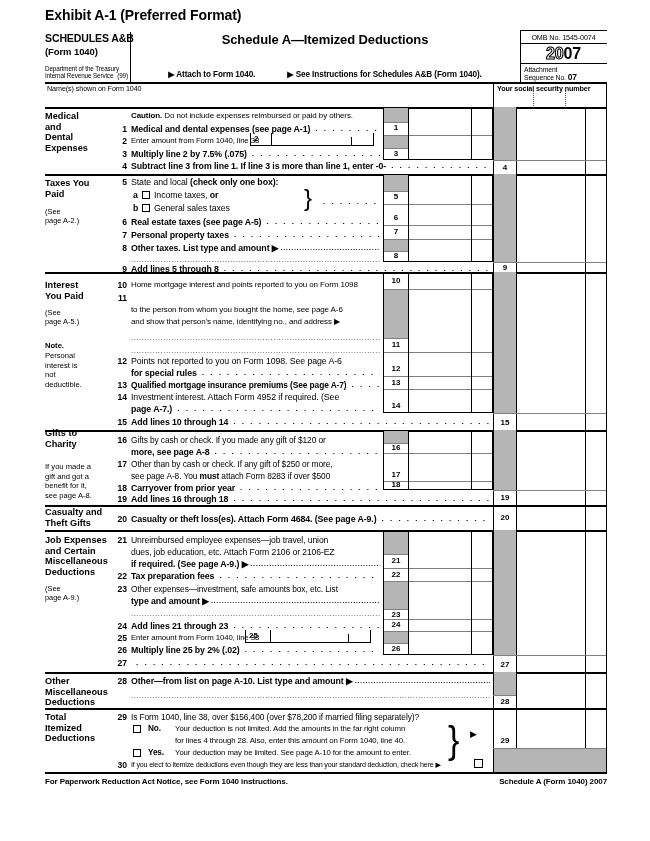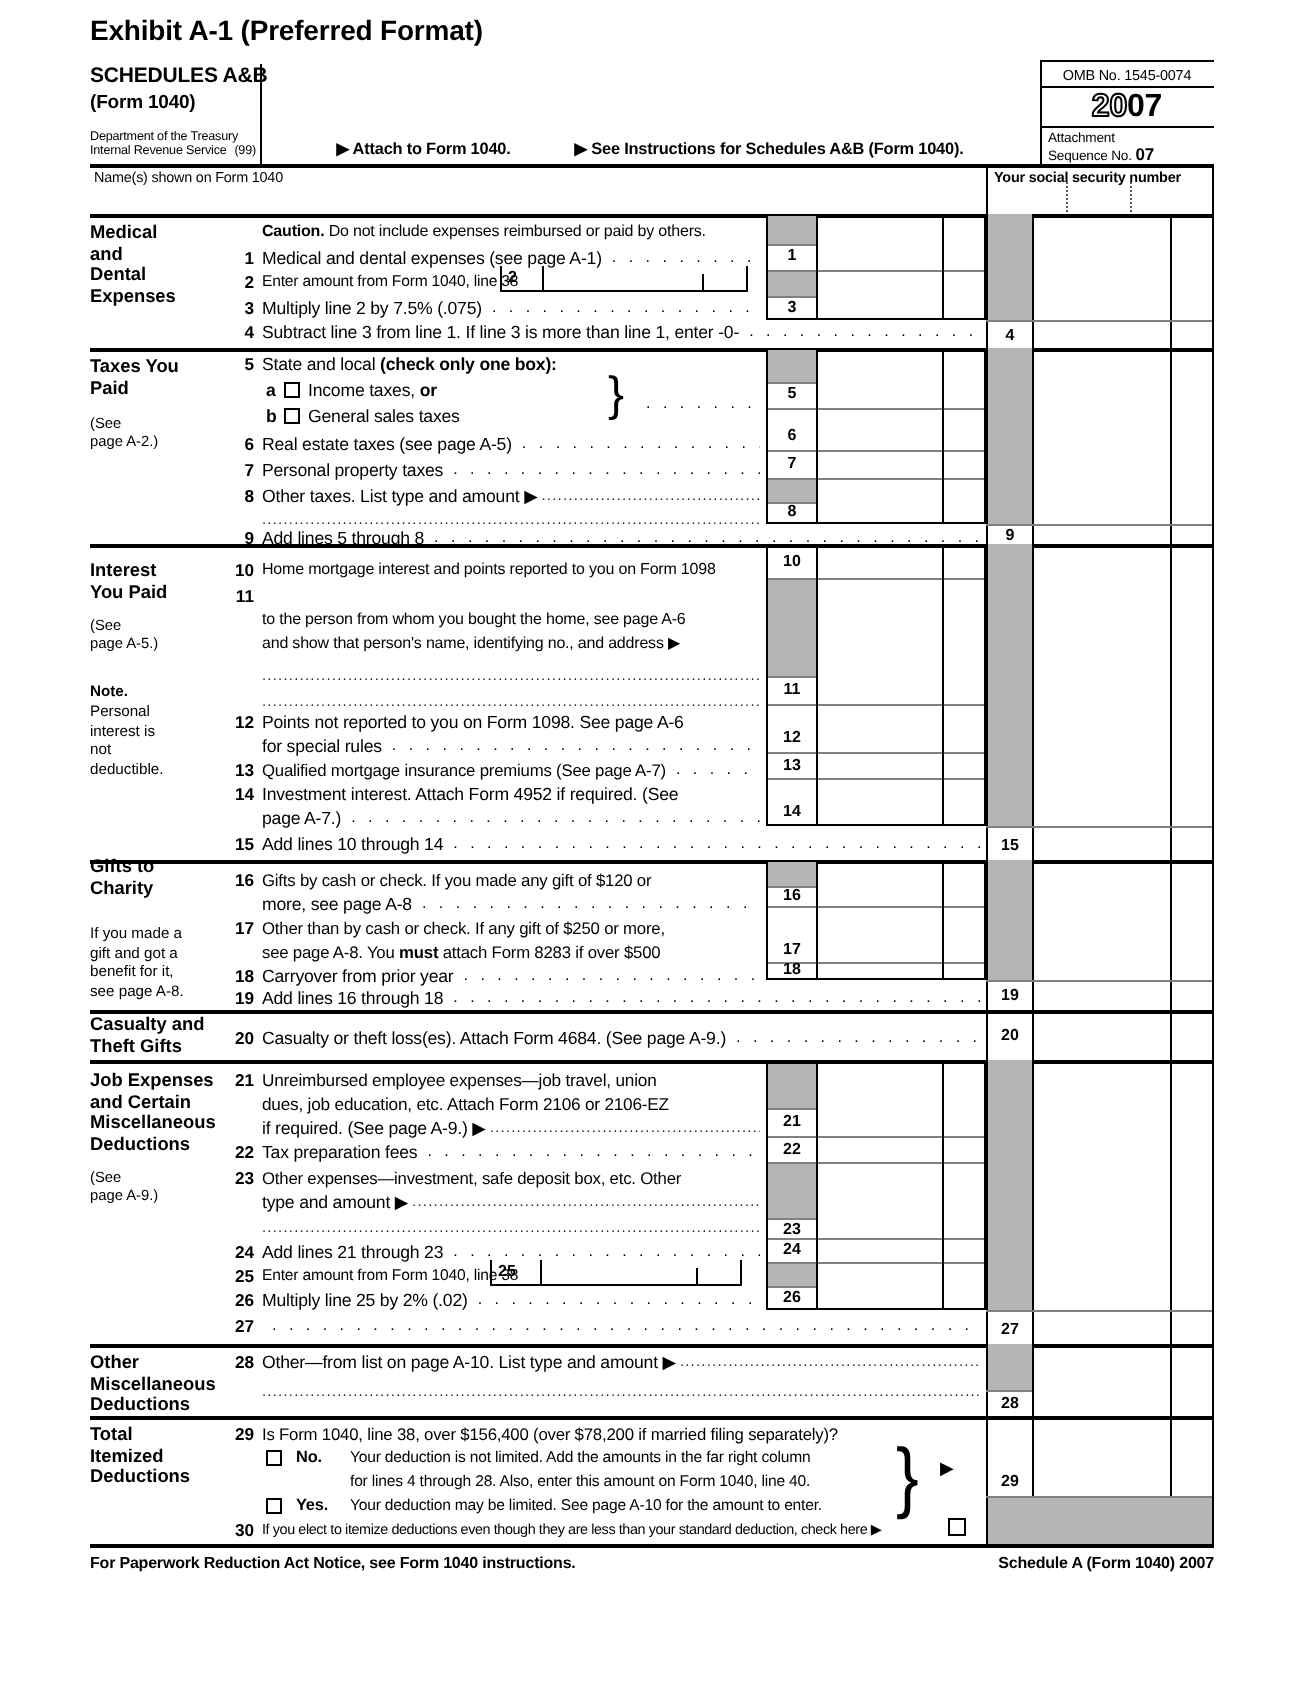--- a/index.html
+++ b/index.html
@@ -3,21 +3,21 @@
 <meta charset="utf-8">
 <style>
   html,body { margin:0; padding:0; background:#fff; }
   .page { position:relative; width:650px; height:841px; background:#fff; overflow:hidden;
           font-family:"Liberation Sans", sans-serif; color:#000; }
   .t   { position:absolute; font-size:8.8px; line-height:10px; white-space:nowrap; letter-spacing:-0.1px; }
   .b   { font-weight:bold; }
   .c8  { font-size:8px; }
   .c78 { font-size:7.8px; }
   .c72 { font-size:7.2px; letter-spacing:-0.2px; }
-  .row { display:flex; overflow:hidden; }
+  .row { display:flex; overflow:hidden;font-weight:bold; }
   .dots{ flex:1; overflow:hidden; white-space:nowrap; margin-left:5px; letter-spacing:2px; font-size:8px; }
   .fill{ flex:1; overflow:hidden; white-space:nowrap; margin-left:2px; letter-spacing:0.6px; font-size:7.5px; color:#222; }
   .fillrow { position:absolute; overflow:hidden; white-space:nowrap; letter-spacing:0.6px; font-size:7.5px; color:#222; line-height:9px; }
   .num { position:absolute; width:22px; text-align:right; font-weight:bold; font-size:8.6px; line-height:10px; }
   .lbl { position:absolute; font-weight:bold; font-size:9.2px; line-height:10.5px; white-space:nowrap; }
   .sm  { position:absolute; font-size:7.4px; line-height:9px; white-space:nowrap; }
   .hl  { position:absolute; height:1px; background:#808080; }
   .thick { position:absolute; height:2px; background:#000; }
   .vl  { position:absolute; width:1px; background:#000; }
   .gray{ position:absolute; background:#b5b5b5; }
@@ -43,20 +43,21 @@
   <div class="thick" style="left:45px;top:82px;width:562px"></div>
 
   <div class="t b" style="left:45px;top:33px;font-size:10.5px">SCHEDULES A&amp;B</div>
   <div class="t b" style="left:45px;top:47px;font-size:9.5px">(Form 1040)</div>
   <div class="t" style="left:45px;top:64px;font-size:6.3px">Department of the Treasury</div>
   <div class="t" style="left:45px;top:71px;width:83px;font-size:6.3px;display:flex;justify-content:space-between">
     <span>Internal Revenue Service</span>
     <span>(99)</span>
   </div>
 
+  <div class="t b" style="left:130px;top:35px;width:390px;text-align:center;font-size:13px">Schedule A—Itemized Deductions</div>
   <div class="t b" style="left:130px;top:70px;width:390px;display:flex;justify-content:center;gap:32px;font-size:8.2px">
     <span>▶ Attach to Form 1040.</span>
     <span>▶ See Instructions for Schedules A&amp;B (Form 1040).</span>
   </div>
 
   <div class="t" style="left:520px;top:33px;width:87px;text-align:center;font-size:7.2px">OMB No. 1545-0074</div>
   <div class="hl" style="left:520px;top:43px;width:87px;background:#000"></div>
   <div class="t" style="left:520px;top:45px;width:87px;text-align:center;font-size:16px;font-weight:bold;line-height:18px">
     <span class="yr-outline">20</span><span>07</span>
   </div>
@@ -374,21 +375,21 @@
   <div class="t row" style="left:131px;top:559px;width:249px">
     <span>if required. (See page A-9.) ▶</span>
       <span class="fill">...............................................................................................................................................................</span>
   </div>
   <div class="num" style="left:105px;top:571px">22</div>
   <div class="t row" style="left:131px;top:571px;width:249px">
     <span>Tax preparation fees</span>
       <span class="dots">. . . . . . . . . . . . . . . . . . . . . . . . . . . . . . . . . . . . . . . . . . . . . .</span>
   </div>
   <div class="num" style="left:105px;top:584px">23</div>
-  <div class="t" style="left:131px;top:584px;font-size:8.4px">Other expenses—investment, safe deposit box, etc. Other</div>
+  <div class="t" style="left:131px;top:584px;font-size:8.4px">Other expenses—investment, safe amounts box, etc. List</div>
   <div class="t row" style="left:131px;top:596px;width:249px">
     <span>type and amount ▶</span>
       <span class="fill">...............................................................................................................................................................</span>
   </div>
   <div class="fillrow" style="left:131px;top:609px;width:249px">...............................................................................................................................................................</div>
   <div class="num" style="left:105px;top:621px">24</div>
   <div class="t row" style="left:131px;top:621px;width:249px">
     <span>Add lines 21 through 23</span>
       <span class="dots">. . . . . . . . . . . . . . . . . . . . . . . . . . . . . . . . . . . . . . . . . . . . . .</span>
   </div>

